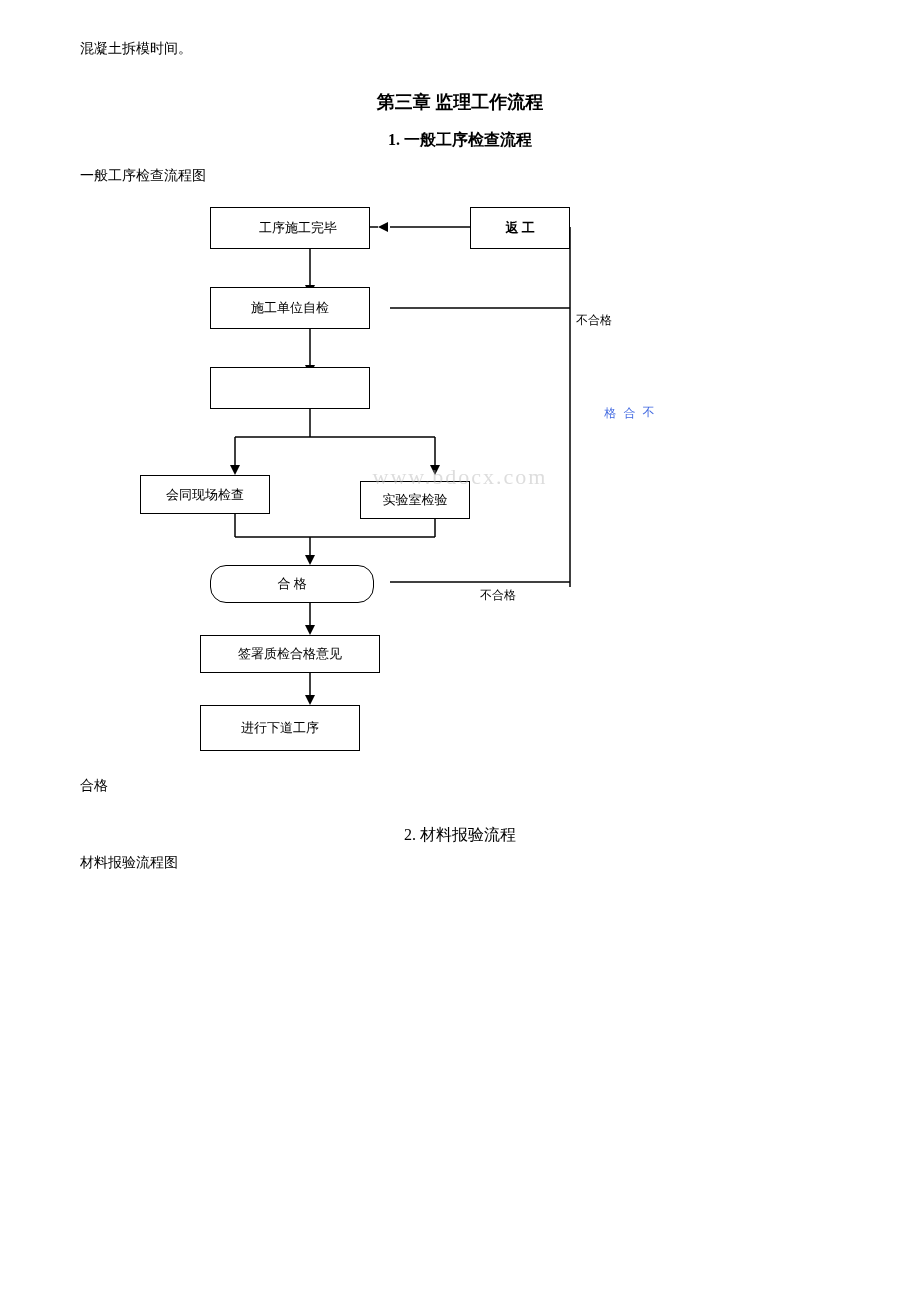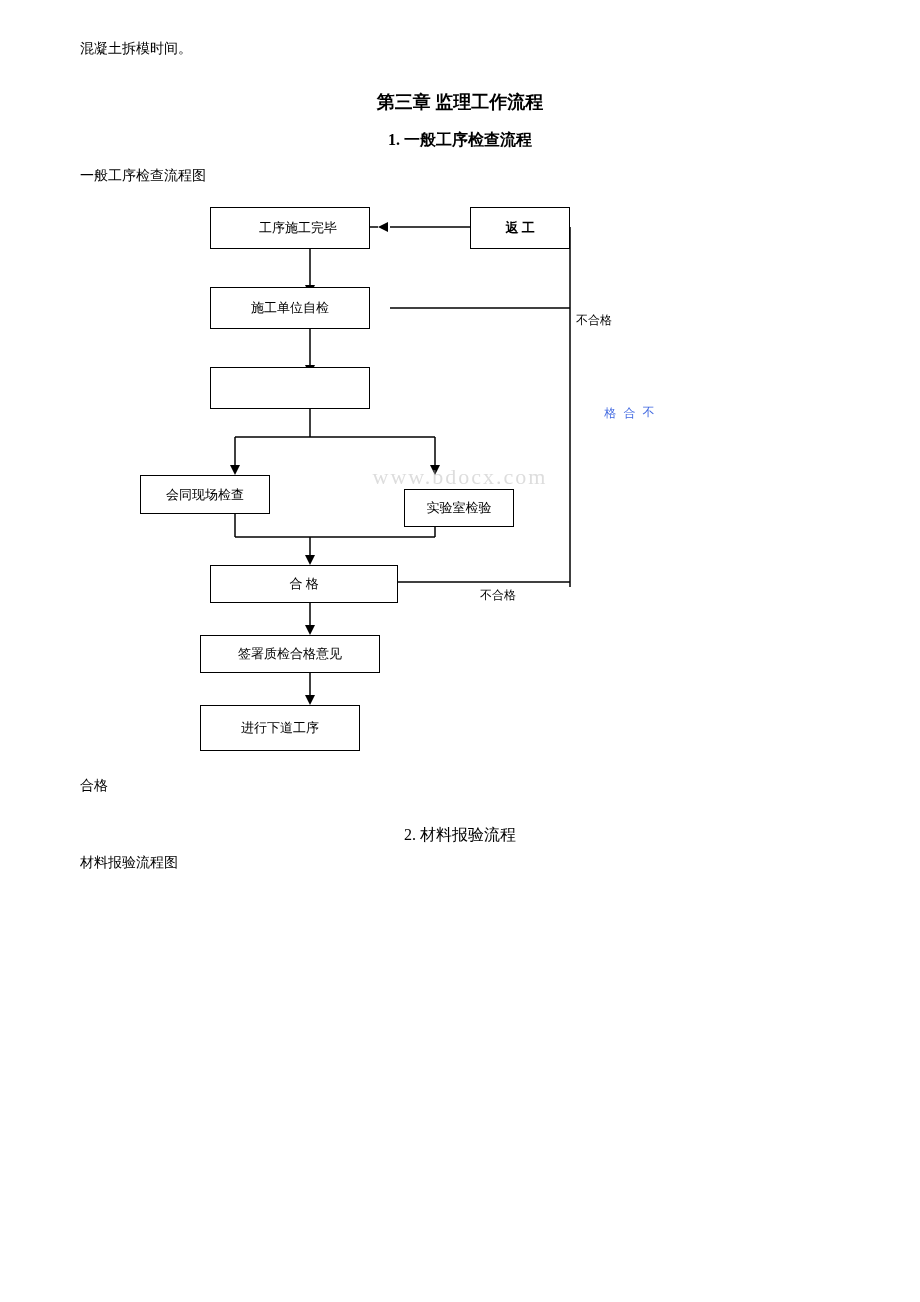--- a/index.html
+++ b/index.html
@@ -168,23 +168,23 @@
   </svg>
 
   <div class="flow-box" style="left:130px; top:10px; width:160px; height:42px;padding-left:16px;">工序施工完毕</div>
 
   <div class="flow-box" style="left:130px; top:90px; width:160px; height:42px;">施工单位自检</div>
 
   <div class="flow-box" style="left:130px; top:170px; width:160px; height:42px;"></div>
 
   <div class="flow-box" style="left:60px; top:278px; width:130px; height:39px;">会同现场检查</div>
 
-  <div class="flow-box" style="left:280px; top:292px; width:110px; height:38px;margin-left:44px;">实验室检验</div>
-
-  <div class="flow-box" style="left:130px; top:368px; width:188px; height:38px;">合  格</div>
+  <div class="flow-box" style="left:280px; top:284px; width:110px; height:38px;">实验室检验</div>
+
+  <div class="flow-box" style="left:130px; top:368px; width:164px; height:38px;border-radius:16px;">合  格</div>
 
   <div class="flow-box" style="left:120px; top:438px; width:180px; height:38px;">签署质检合格意见</div>
 
   <div class="flow-box" style="left:120px; top:508px; width:160px; height:46px;">进行下道工序</div>
 
   <div class="flow-box" style="left:390px; top:10px; width:100px; height:42px;font-weight:bold;">返  工</div>
 
   <div class="reject-text-right" style="left:496px; top:115px;">不合格</div>
 
   <div class="reject-text-right" style="left:400px; top:390px;">不合格</div>

